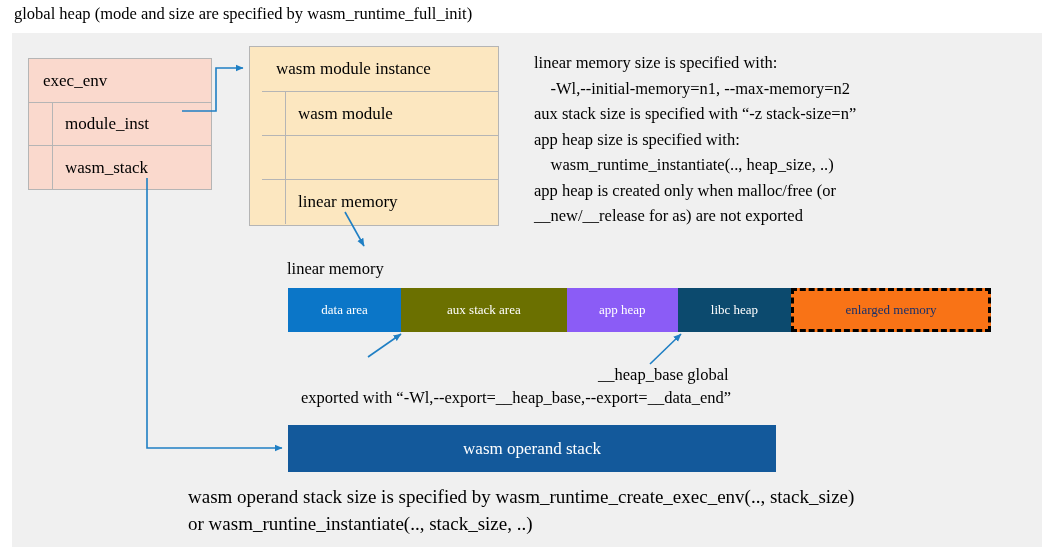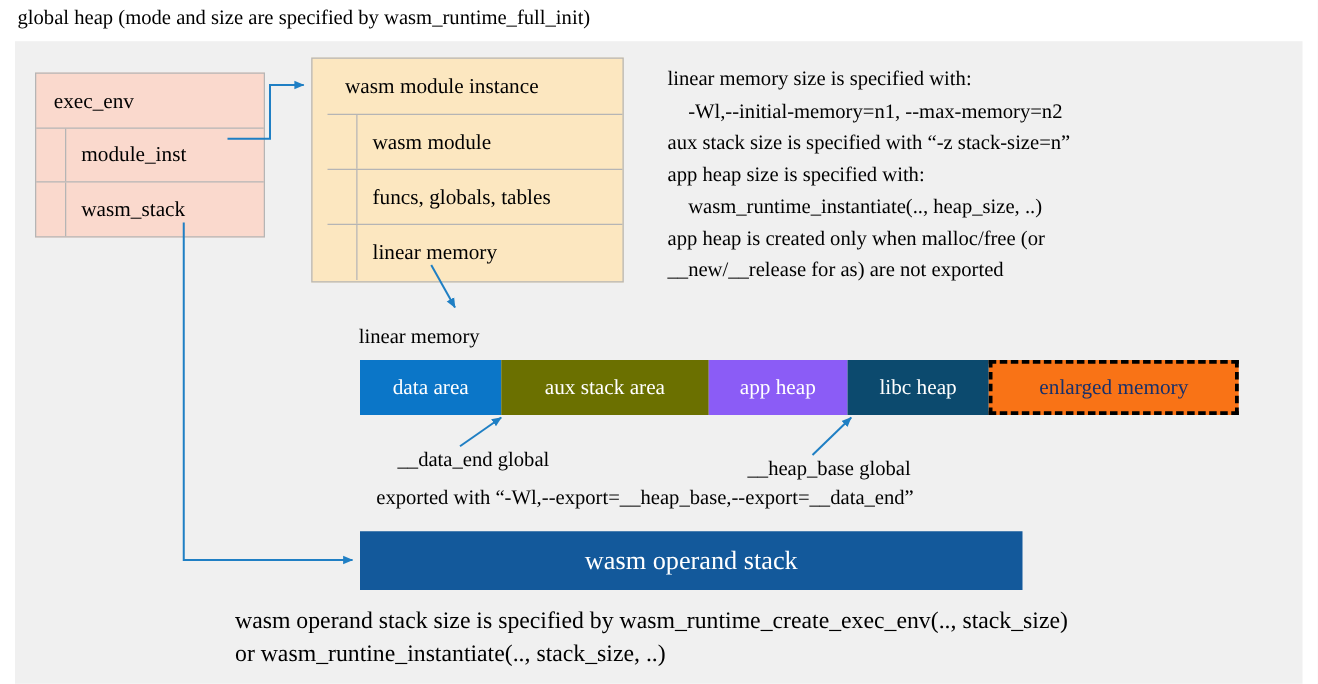--- a/index.html
+++ b/index.html
@@ -126,21 +126,21 @@
     top: 288px;
     width: 703px;
     height: 44px;
     display: flex;
   }
   #linmem-bar .seg {
     box-sizing: border-box;
     display: flex;
     align-items: center;
     justify-content: center;
-    font-size: 17px;
+    font-size: 13px;
     color: #ffffff;
     white-space: nowrap;
   }
   .seg-data     { width: 115px; background: #0b76c8; }
   .seg-aux      { width: 168px; background: #6b7000; }
   .seg-appheap  { width: 113px; background: #8b5cf6; }
   .seg-libcheap { width: 115px; background: #0c4a6e; }
   .seg-enlarged {
     width: 203px;
     background: #f97316;
@@ -151,27 +151,27 @@
   
   #ann-data-end  { position: absolute; left: 318px; top: 358px; font-size: 16.5px; white-space: nowrap; }
   #ann-heap-base { position: absolute; left: 598px; top: 365px; font-size: 16.5px; white-space: nowrap; }
   #ann-exported  { position: absolute; left: 301px; top: 388px; font-size: 16.5px; white-space: nowrap; }
 
   
   #operand-stack {
     position: absolute;
     left: 288px;
     top: 425px;
-    width: 530px;
+    width: 488px;
     height: 47px;
     background: #13599b;
     display: flex;
     align-items: center;
     justify-content: center;
-    font-size: 21px;
+    font-size: 17px;
     color: #ffffff;
     white-space: nowrap;
   }
   #note-operand {
     position: absolute;
     left: 188px;
     top: 483px;
     font-size: 19px;
     line-height: 27px;
     white-space: pre;
@@ -210,21 +210,20 @@
   </div>
 
   <div class="struct" id="module-instance">
     <div class="hdr">wasm module instance</div>
     <div class="row">
       <div class="indent"></div>
       <div class="rowlabel">wasm module</div>
     </div>
     <div class="row">
       <div class="indent"></div>
-      <div class="rowlabel">funcs, globals, tables</div>
     </div>
     <div class="row">
       <div class="indent"></div>
       <div class="rowlabel">linear memory</div>
     </div>
   </div>
 
   <div class="note" id="note-linear">linear memory size is specified with:
     -Wl,--initial-memory=n1, --max-memory=n2
 aux stack size is specified with “-z stack-size=n”
@@ -236,21 +235,20 @@
   <div class="bar-caption" id="linmem-caption">linear memory</div>
 
   <div id="linmem-bar">
     <div class="seg seg-data">data area</div>
     <div class="seg seg-aux">aux stack area</div>
     <div class="seg seg-appheap">app heap</div>
     <div class="seg seg-libcheap">libc heap</div>
     <div class="seg seg-enlarged">enlarged memory</div>
   </div>
 
-  <div id="ann-data-end">__data_end global</div>
   <div id="ann-heap-base">__heap_base global</div>
   <div id="ann-exported">exported with “-Wl,--export=__heap_base,--export=__data_end”</div>
 
   <div id="operand-stack">wasm operand stack</div>
   <div id="note-operand">wasm operand stack size is specified by wasm_runtime_create_exec_env(.., stack_size)
 or wasm_runtine_instantiate(.., stack_size, ..)</div>
 
   <svg id="connectors" viewBox="0 0 1054 547" width="1054" height="547">
     <defs>
       <marker id="ah" markerWidth="9" markerHeight="9" refX="7.5" refY="4" orient="auto" markerUnits="userSpaceOnUse">

